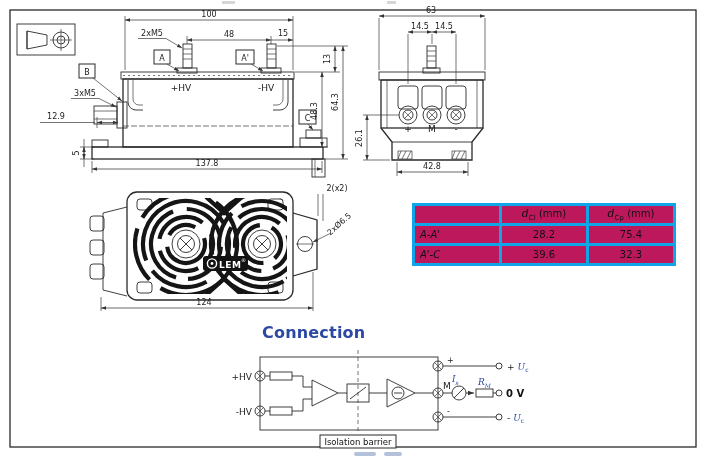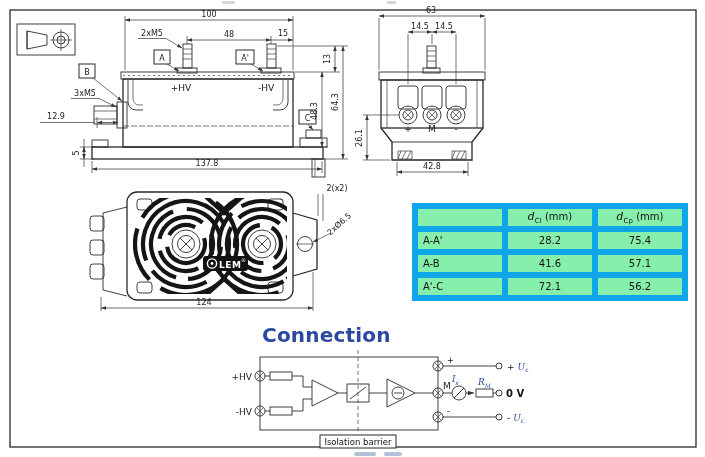--- a/index.html
+++ b/index.html
@@ -1,28 +1,28 @@
 <!DOCTYPE html>
 <html><head>
 <meta charset="utf-8">
 <style>
   html,body{margin:0;padding:0;background:#fff;}
   .page{position:relative;width:705px;height:457px;background:#ffffff;
         font-family:"DejaVu Sans",sans-serif;overflow:hidden;}
   svg text{user-select:none;}
   .dist-table{position:absolute;left:412px;top:203px;border-collapse:collapse;
       font-family:"DejaVu Sans",sans-serif;font-size:10px;color:#111;}
-  .dist-table th,.dist-table td{border:6px solid #0ea5e9;padding:1px 6px;height:15px;
-      text-align:center;font-weight:normal;background:#86efac;}
+  .dist-table th,.dist-table td{border:3px solid #0ea5e9;padding:1px 6px;height:15px;
+      text-align:center;font-weight:normal;background:#be185d;}
   .dist-table{border:1.5px solid #222;}
-  .dist-table td.pair{width:26px;text-align:left;padding-left:5px;}
+  .dist-table td.pair{width:26px;text-align:left;padding-left:5px;font-style:italic;}
   .dist-table th{width:72px;}
   .dist-table th i{font-family:"DejaVu Serif",serif;font-style:italic;font-size:11px;}
   .dist-table th sub{font-size:7px;}
-  .conn-title{position:absolute;left:262px;top:323px;font-size:20px;font-weight:bold;
+  .conn-title{position:absolute;left:262px;top:323px;font-size:16px;font-weight:bold;
       color:#2b49a3;letter-spacing:0.2px;}
   .smudge{position:absolute;background:#8aa0c8;opacity:0.65;border-radius:2px;}
   .topmark{position:absolute;background:#c4c4c4;opacity:0.7;}
 </style>
 </head>
 <body>
 
 <div class="page">
 
   <div class="topmark" style="left:222px;top:1px;width:13px;height:3px;"></div>
@@ -384,27 +384,22 @@
         <th><i>d</i><sub>Cp</sub> <span>(mm)</span></th>
       </tr>
     </thead>
     <tbody>
       <tr>
         <td class="pair">A-A'</td>
         <td>28.2</td>
         <td>75.4</td>
       </tr>
       <tr>
-        <td class="pair">A-B</td>
-        <td>41.6</td>
-        <td>57.1</td>
-      </tr>
-      <tr>
         <td class="pair">A'-C</td>
-        <td>72.1</td>
-        <td>56.2</td>
+        <td>39.6</td>
+        <td>32.3</td>
       </tr>
     </tbody>
   </table>
 
   <div class="conn-title">Connection</div>
 
 </div>
 
 </body></html>

